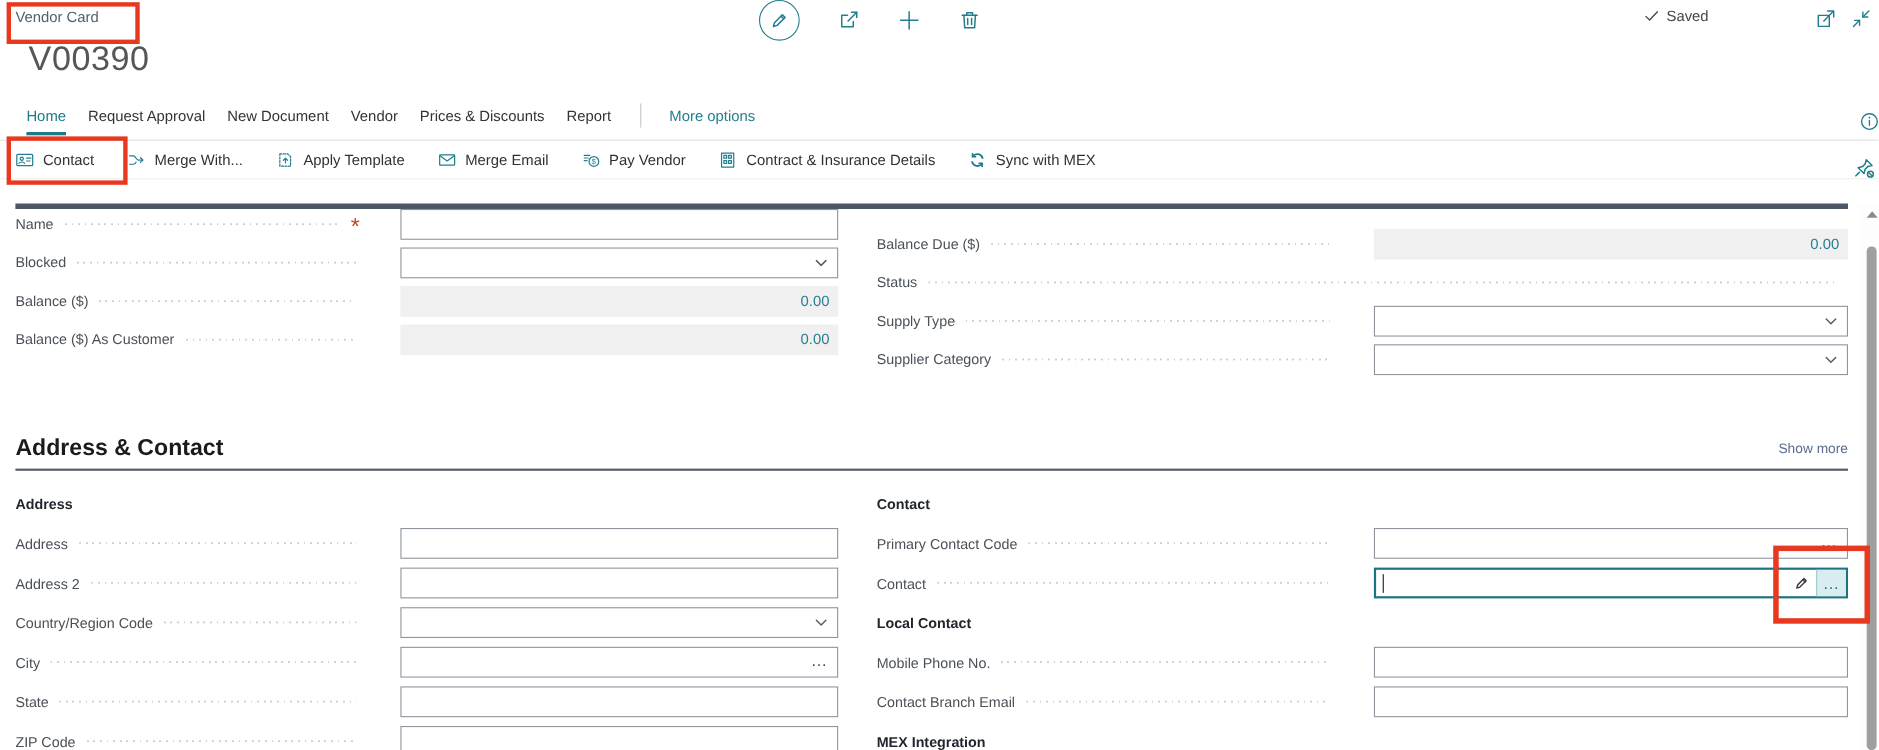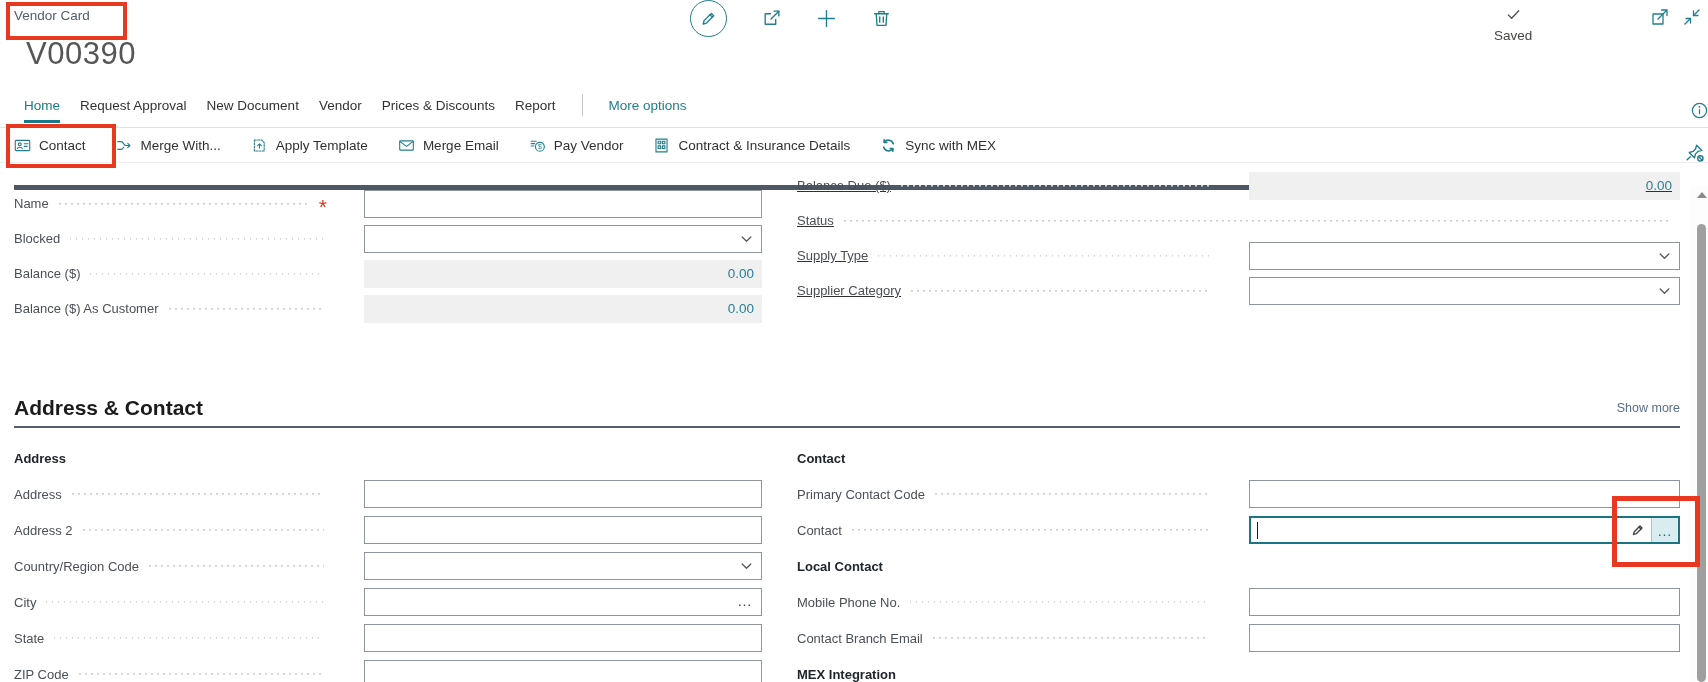--- a/index.html
+++ b/index.html
@@ -12,21 +12,21 @@
   .icn{display:inline-flex;align-items:center;justify-content:center;line-height:0;}
   .icn svg{stroke:currentColor;fill:none;stroke-width:1.3;stroke-linecap:round;stroke-linejoin:round;}
   .teal{color:#217e8e;}
   .gray-ic{color:#494644;}
 
   
   #page-caption{left:14px;top:8px;font-size:13.5px;color:#515e6e;}
   #record-title{left:14px;top:36px;font-size:31px;font-weight:300;color:#565656;letter-spacing:.5px;margin-left:12px;}
   #top-actions{left:690px;top:0;height:36px;display:flex;align-items:center;gap:34px;}
   #edit-circle{width:35px;height:35px;border:1px solid #217e8e;border-radius:50%;display:flex;align-items:center;justify-content:center;color:#217e8e;}
-  #save-indicator{left:1494px;top:7px;display:flex;align-items:center;gap:6px;color:#484644;font-size:13.5px;flex-direction:column;}
+  #save-indicator{left:1494px;top:7px;display:flex;align-items:center;gap:6px;color:#484644;font-size:13.5px;}
   #popout-btn{left:1650px;top:7px;color:#217e8e;}
   #collapse-btn{left:1682px;top:7px;color:#217e8e;}
   #info-btn{left:1690px;top:101px;color:#217e8e;}
   #pin-btn{left:1684px;top:142px;color:#217e8e;}
 
   
   #menu-bar{left:24px;top:92px;height:26px;display:flex;align-items:center;gap:20px;font-size:13.5px;color:#333;}
   .tab{cursor:default;position:relative;padding:2px 0;}
   .tab.active{color:#1a7a8a;}
   .tab.active::after{content:"";position:absolute;left:0;right:0;bottom:-8px;height:3px;background:#1a7a8a;}
@@ -37,21 +37,21 @@
   
   #toolbar{left:14px;top:130px;height:30px;display:flex;align-items:center;gap:30px;}
   .tb-btn{display:flex;align-items:center;gap:8px;font-size:13.5px;color:#323130;white-space:nowrap;}
   .tb-btn .icn{color:#217e8e;}
   #toolbar-rule{left:0;top:162px;width:1708px;height:1px;background:#f0efed;}
 
   
   #dark-bar{left:14px;top:185px;width:1666px;height:5px;background:#4d5766;}
   .fcol{position:absolute;}
   #general-left{left:14px;top:186px;width:748px;}
-  #general-right{left:797px;top:168px;width:883px;text-decoration:underline;}
+  #general-right{left:797px;top:204px;width:883px;}
   #ac-left{left:14px;top:440px;width:748px;}
   #ac-right{left:797px;top:440px;width:883px;}
   .frow{display:flex;align-items:center;height:35px;}
   .ac .frow{height:36px;}
   .subheader{height:36px;display:flex;align-items:center;font-weight:bold;font-size:13px;color:#20262e;}
   .flabel{white-space:nowrap;color:#4a5058;padding-right:8px;}
   .leader{flex:1;height:2px;margin:0 10px 0 2px;
     background-image:repeating-linear-gradient(to right,#cdcdcd 0 1.6px,transparent 1.6px 6px);
     background-position:center;background-size:100% 1.6px;background-repeat:no-repeat;}
   .req{color:#cf3a21;font-size:21px;line-height:0;margin:6px 7px 0 0;}

